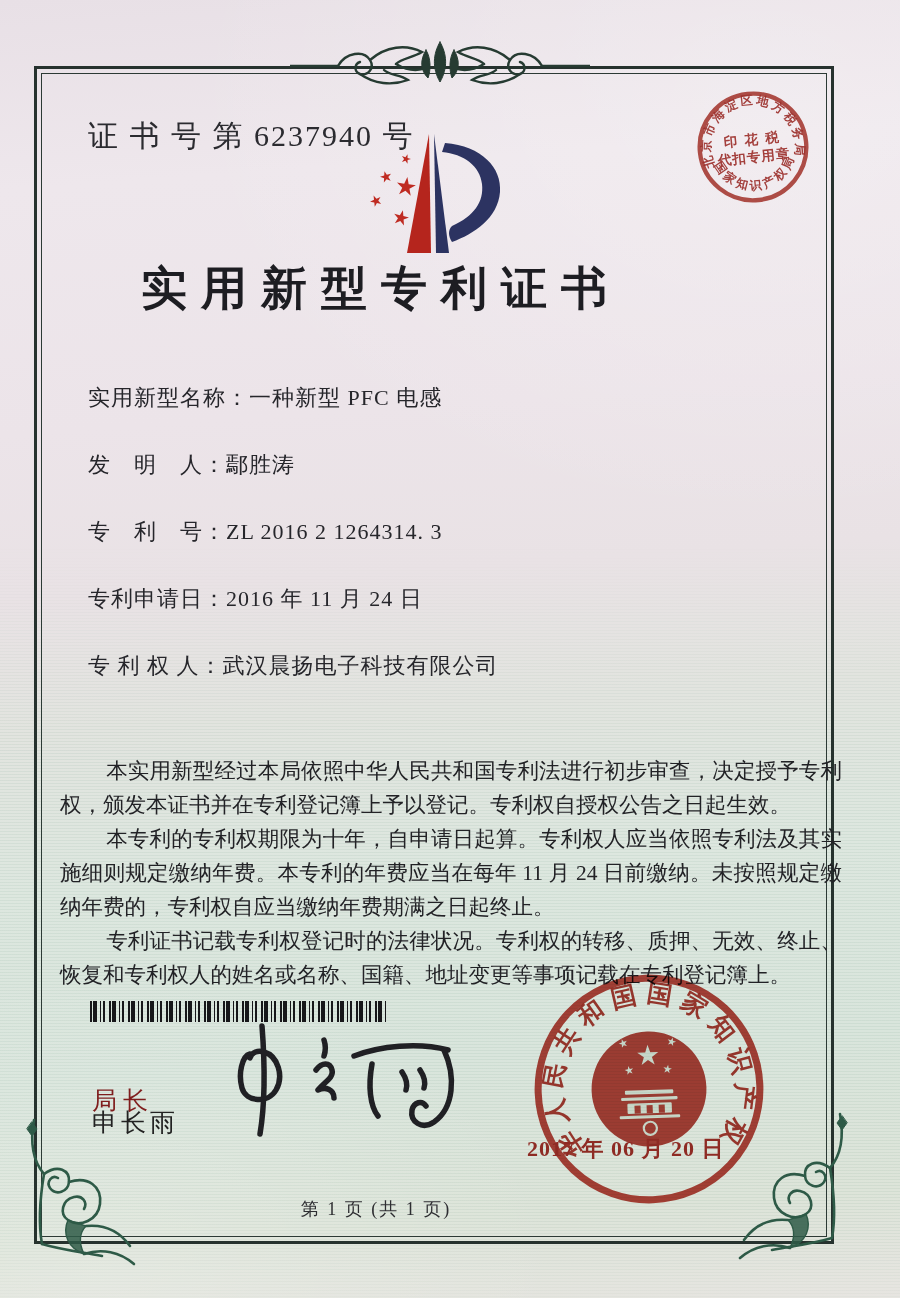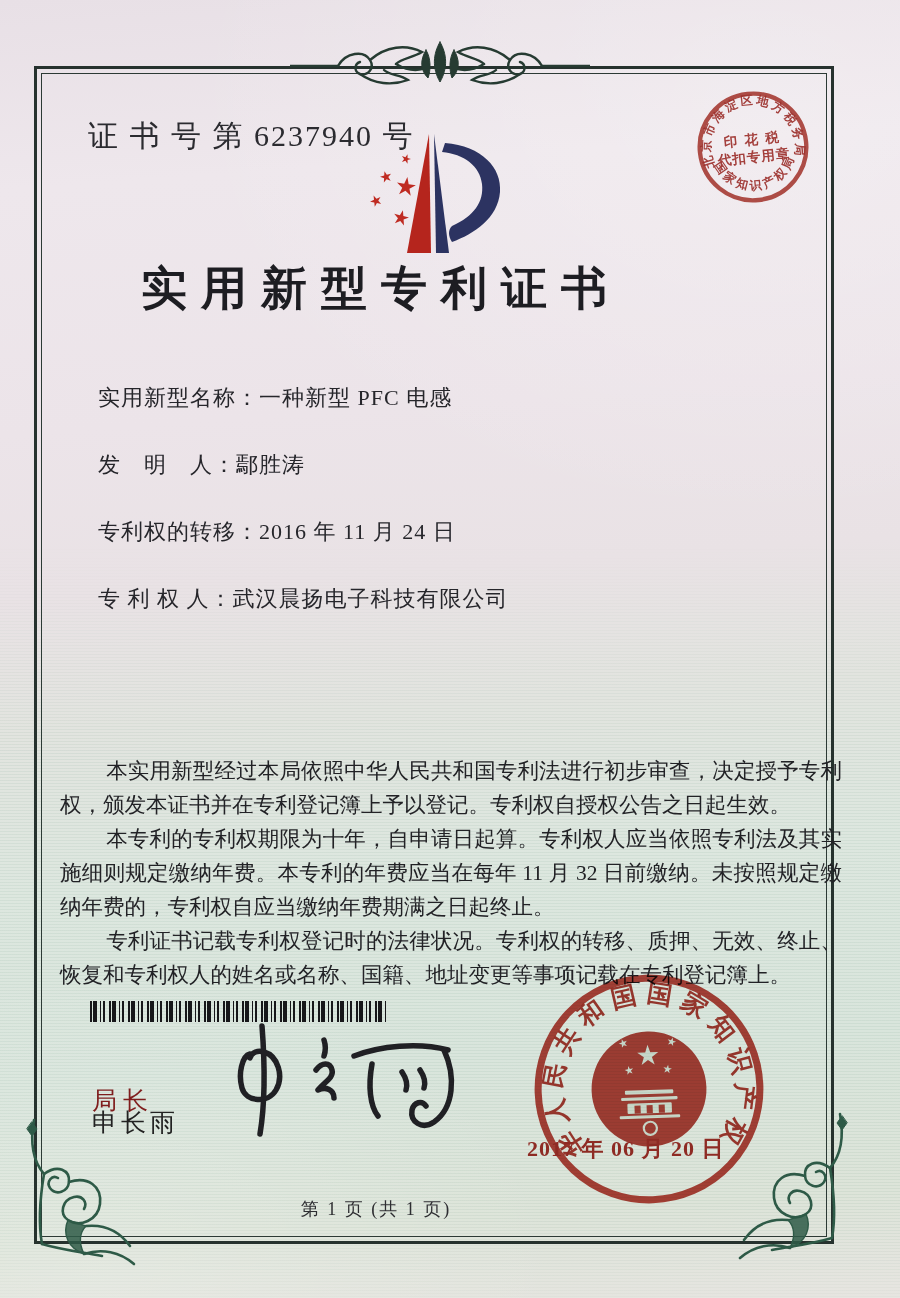--- a/index.html
+++ b/index.html
@@ -29,21 +29,21 @@
   .frame-inner{
     position:absolute;inset:4px;border:1px solid #2c3a35;
   }
   .cert-no{position:absolute;left:88px;top:116px;font-size:30px;color:#2b2b30;letter-spacing:2px;}
   .logo{position:absolute;left:352px;top:126px;width:170px;height:138px;}
   .title{
     position:absolute;left:34px;width:680px;top:258px;text-align:center;
     font-size:46px;font-weight:bold;color:#1d1d22;letter-spacing:14px;text-indent:14px;
   }
   .fields{position:absolute;left:88px;top:383px;right:60px;}
-  .frow{margin:0 0 37px 10px;font-size:22px;color:#26262b;line-height:30px;white-space:nowrap;}
+  .frow{margin:0 0 37px 0;font-size:22px;color:#26262b;line-height:30px;white-space:nowrap;}
   .flabel{letter-spacing:1px;}
   .fvalue{letter-spacing:1px;}
   .bodytext{
     position:absolute;left:60px;width:782px;top:754px;
     font-size:21.5px;line-height:34px;color:#222226;text-align:justify;
   }
   .bodytext p{margin:0;text-indent:2.15em;}
   .barcode{
     position:absolute;left:90px;top:1001px;width:298px;height:21px;
     background:repeating-linear-gradient(90deg,
@@ -142,30 +142,33 @@
   <div class="title">实用新型专利证书</div>
 
   <div class="fields">
     <div class="frow">
       <span class="flabel">实用新型名称：</span><span class="fvalue">一种新型 PFC 电感</span>
     </div>
     <div class="frow">
       <span class="flabel">发　明　人：</span><span class="fvalue">鄢胜涛</span>
     </div>
     <div class="frow">
-      <span class="flabel">专利权的转移：</span><span class="fvalue">2016 年 11 月 24 日</span>
+      <span class="flabel">专　利　号：</span><span class="fvalue">ZL 2016 2 1264314. 3</span>
+    </div>
+    <div class="frow">
+      <span class="flabel">专利申请日：</span><span class="fvalue">2016 年 11 月 24 日</span>
     </div>
     <div class="frow">
       <span class="flabel">专 利 权 人：</span><span class="fvalue">武汉晨扬电子科技有限公司</span>
     </div>
   </div>
 
   <div class="bodytext">
     <p>本实用新型经过本局依照中华人民共和国专利法进行初步审查，决定授予专利权，颁发本证书并在专利登记簿上予以登记。专利权自授权公告之日起生效。</p>
-    <p>本专利的专利权期限为十年，自申请日起算。专利权人应当依照专利法及其实施细则规定缴纳年费。本专利的年费应当在每年 11 月 32 日前缴纳。未按照规定缴纳年费的，专利权自应当缴纳年费期满之日起终止。</p>
+    <p>本专利的专利权期限为十年，自申请日起算。专利权人应当依照专利法及其实施细则规定缴纳年费。本专利的年费应当在每年 11 月 24 日前缴纳。未按照规定缴纳年费的，专利权自应当缴纳年费期满之日起终止。</p>
     <p>专利证书记载专利权登记时的法律状况。专利权的转移、质押、无效、终止、恢复和专利权人的姓名或名称、国籍、地址变更等事项记载在专利登记簿上。</p>
   </div>
 
   <div class="barcode"></div>
 
   <div class="director-title">局长</div>
   <div class="director-name">申长雨</div>
 
   <svg class="signature" viewBox="0 0 260 128">
     <g stroke="#202024" stroke-width="5.5" fill="none" stroke-linecap="round" stroke-linejoin="round">

